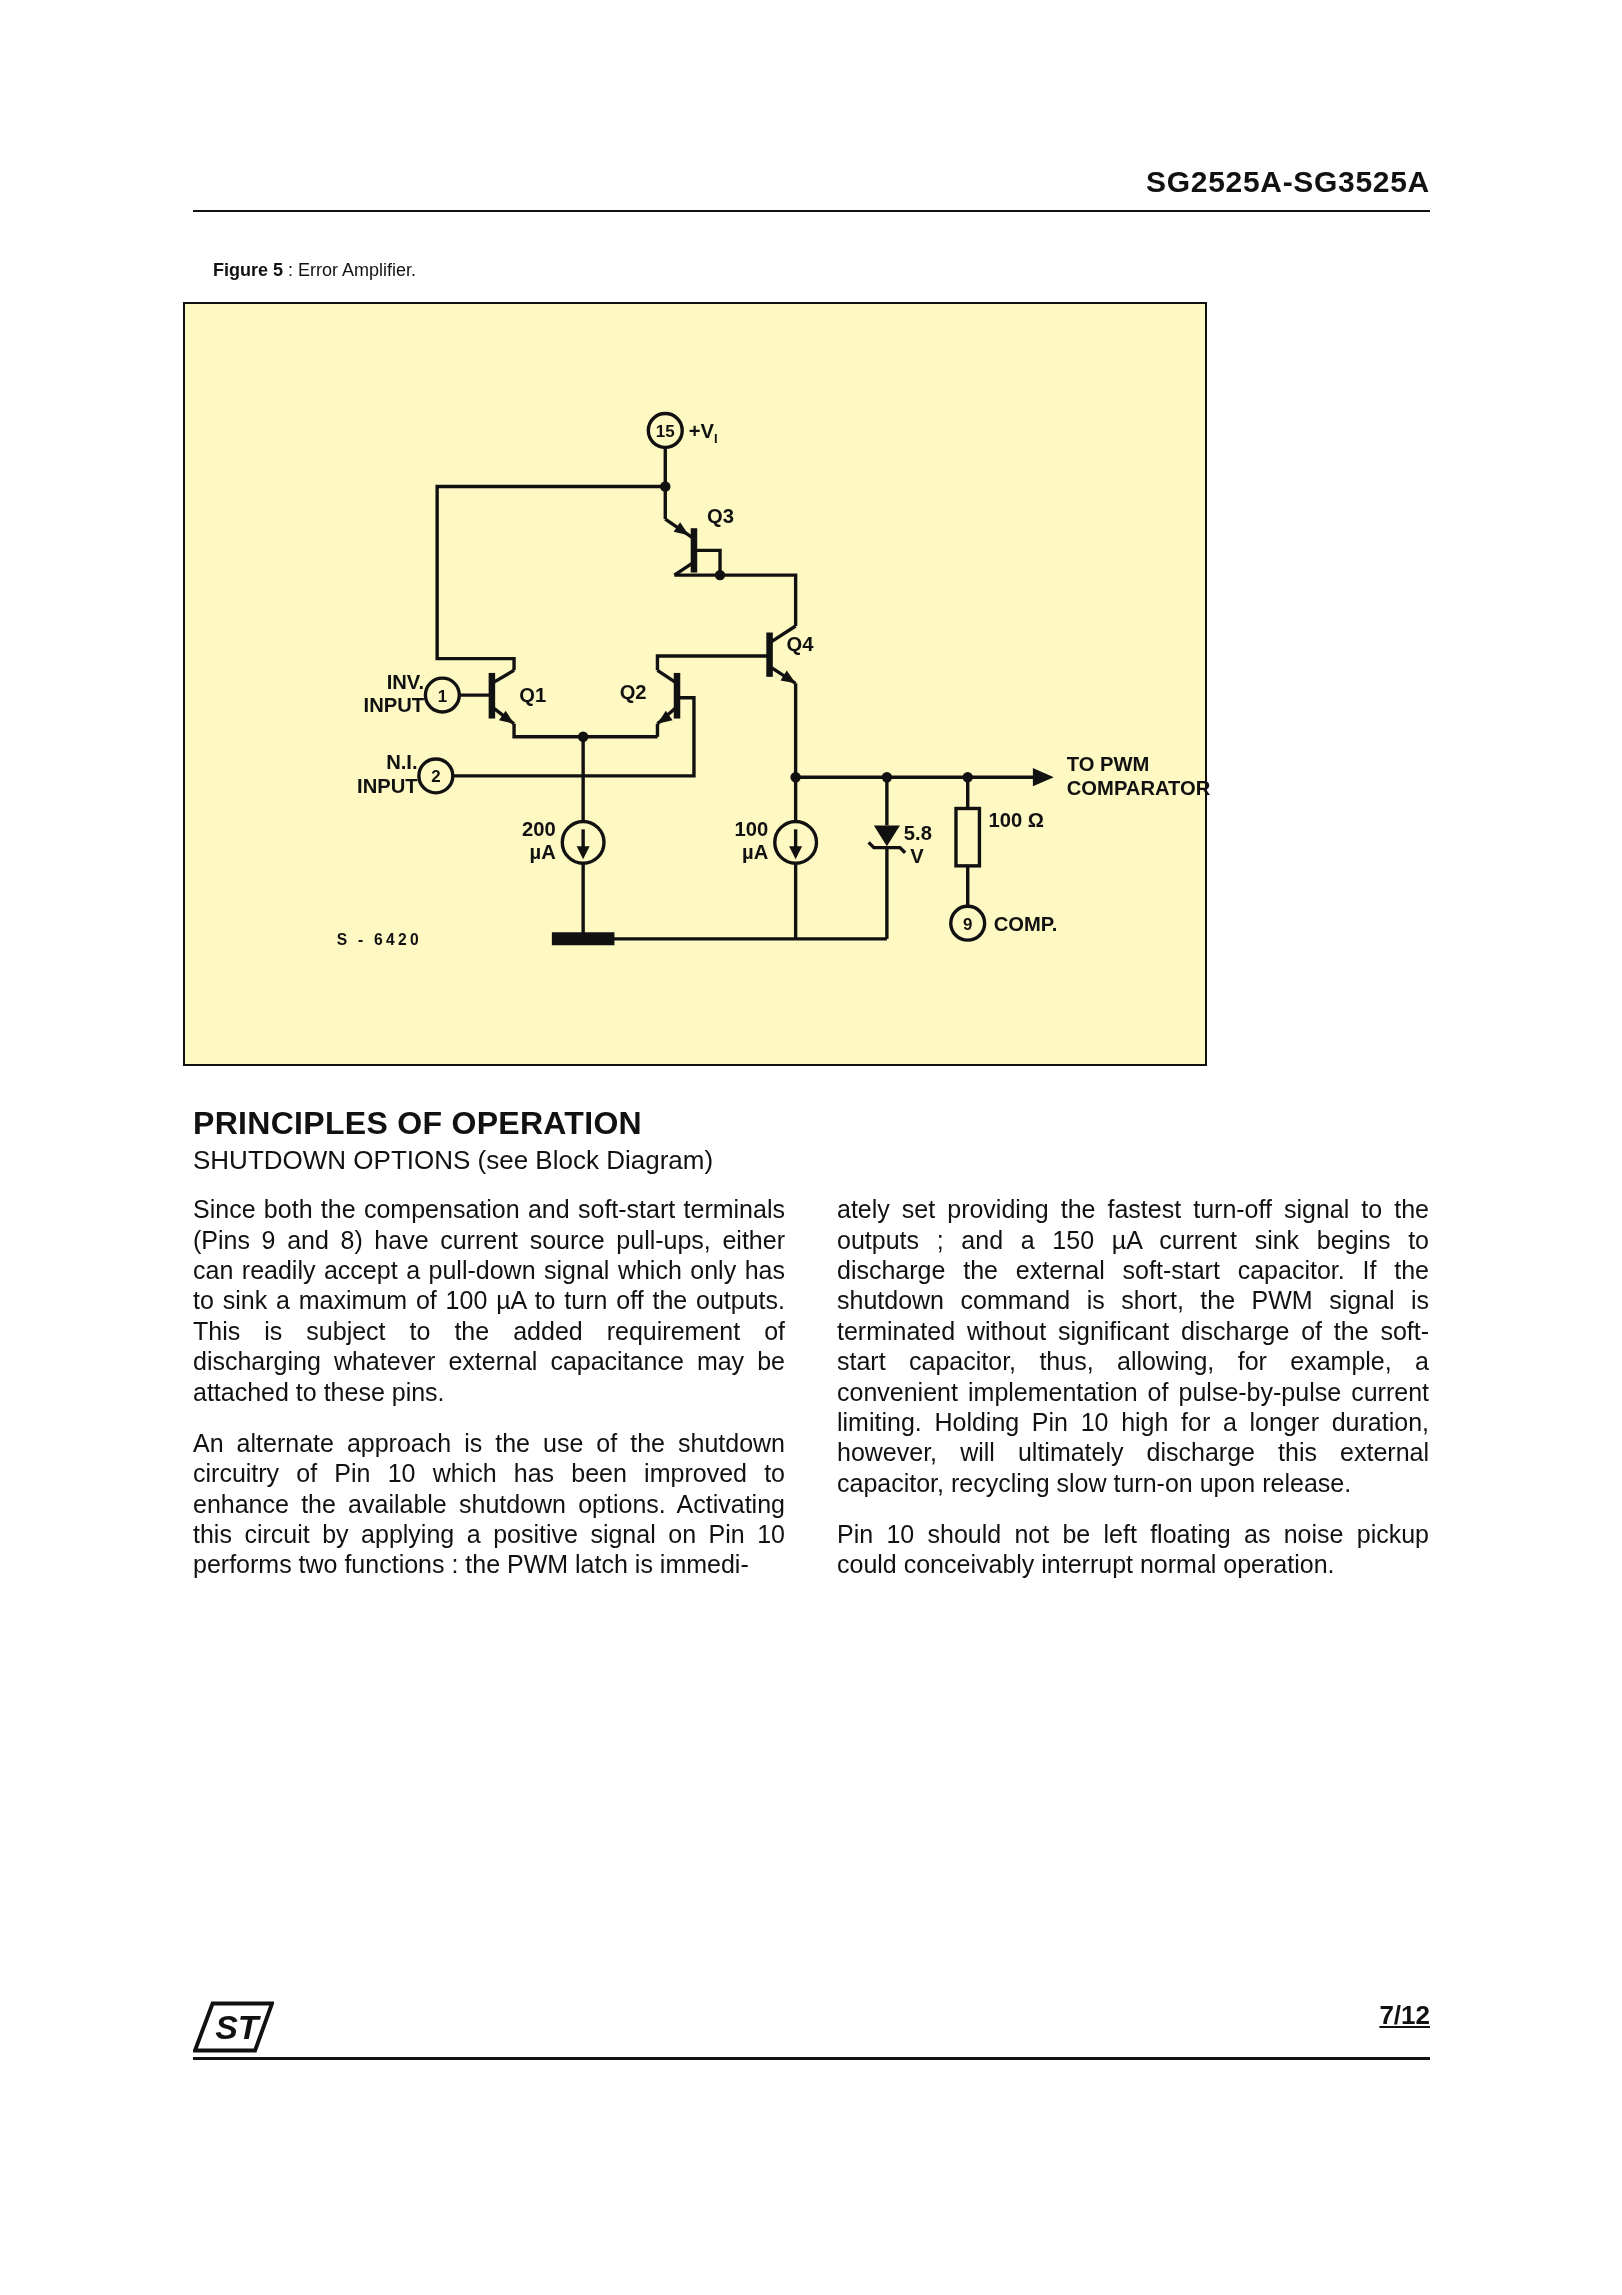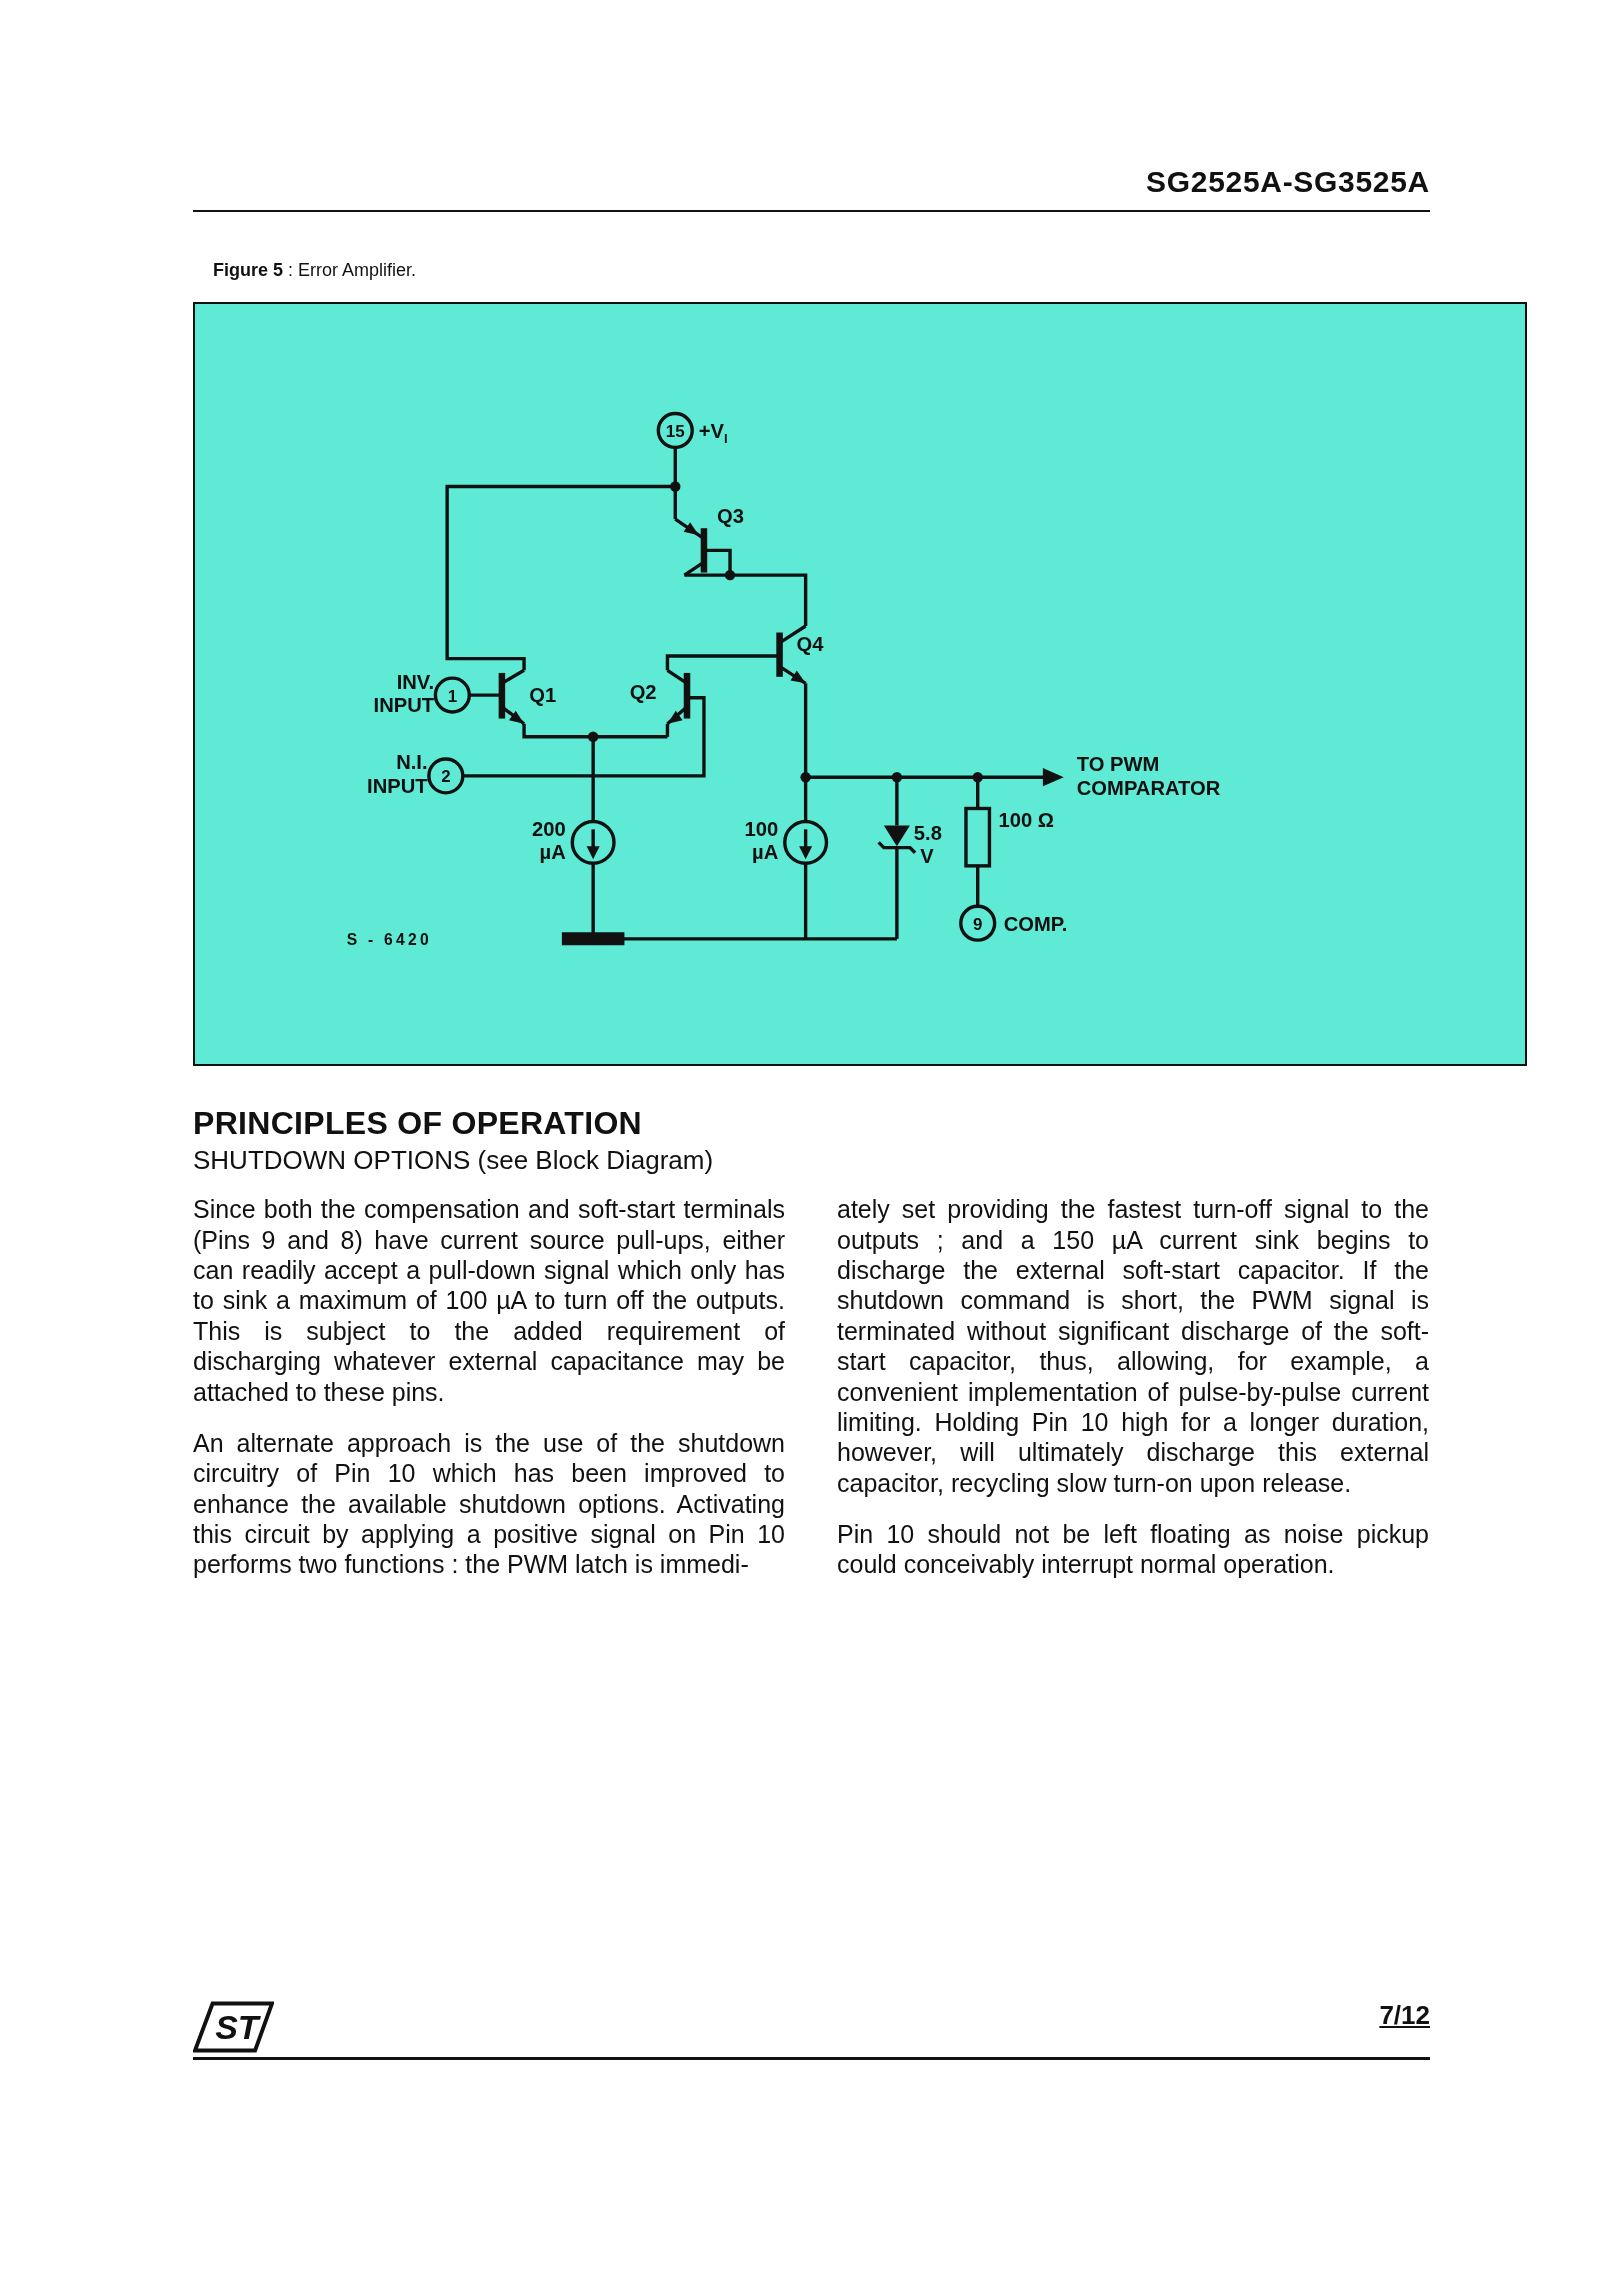--- a/index.html
+++ b/index.html
@@ -18,24 +18,24 @@
     border-bottom:2.6px solid #111;
     letter-spacing:0.7px;
   }
   .figure-caption {
     position:absolute; left:193px; top:260px;
     font-size:18px;
     margin-left:20px;
   }
   .figure-caption .cap-label { font-weight:bold; }
   .figure-box {
-    position:absolute; left:193px; top:302px;
-    width:1334px; height:764px;
+    position:absolute; left:183px; top:302px;
+    width:1024px; height:764px;
     border:2px solid #111;
-    background:#5eead4;
+    background:#fef9c3;
   }
   .figure-box svg { display:block; }
   svg text { fill:#111; font-family:"Liberation Sans", sans-serif; }
   .lbl  { font-size:15.5px; font-weight:bold; }
   .pin  { font-size:13px;  font-weight:bold; text-anchor:middle; }
   .ref  { font-size:12px;  font-weight:bold; letter-spacing:2.5px; }
   .sub  { font-size:10px;  font-weight:bold; }
   .end  { text-anchor:end; }
   .principles {
     position:absolute; left:193px; top:1105px; width:1237px;

